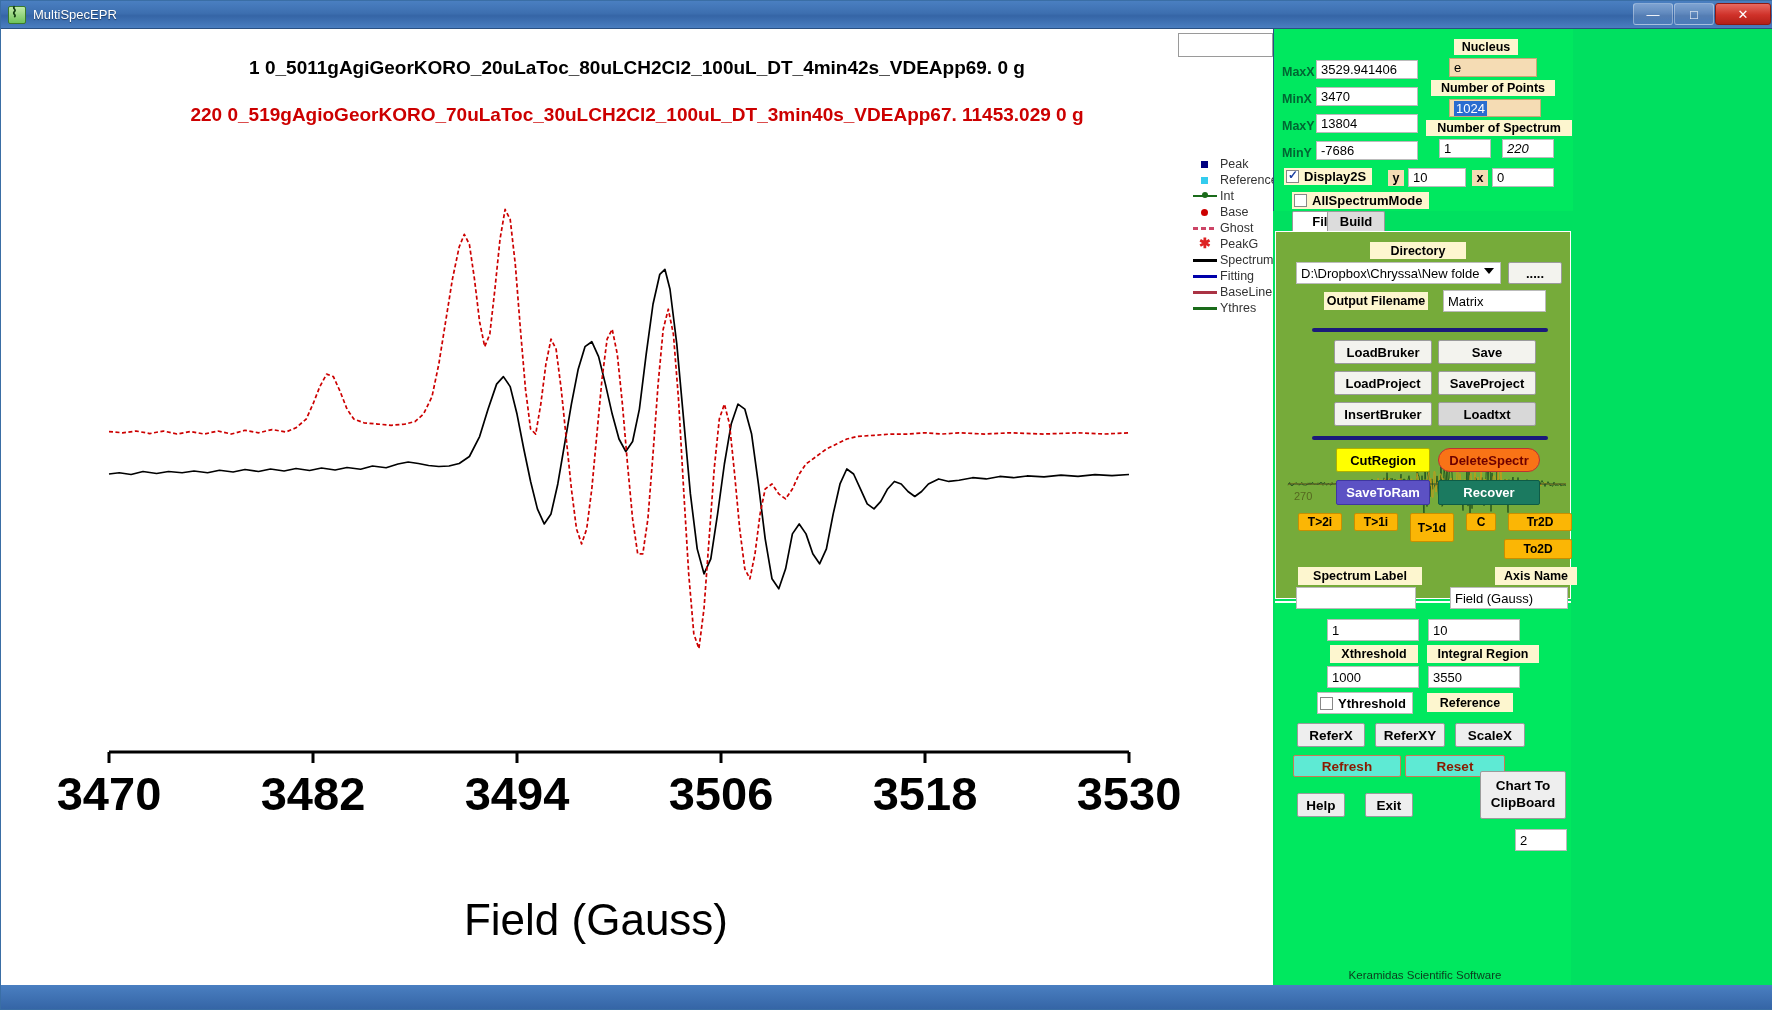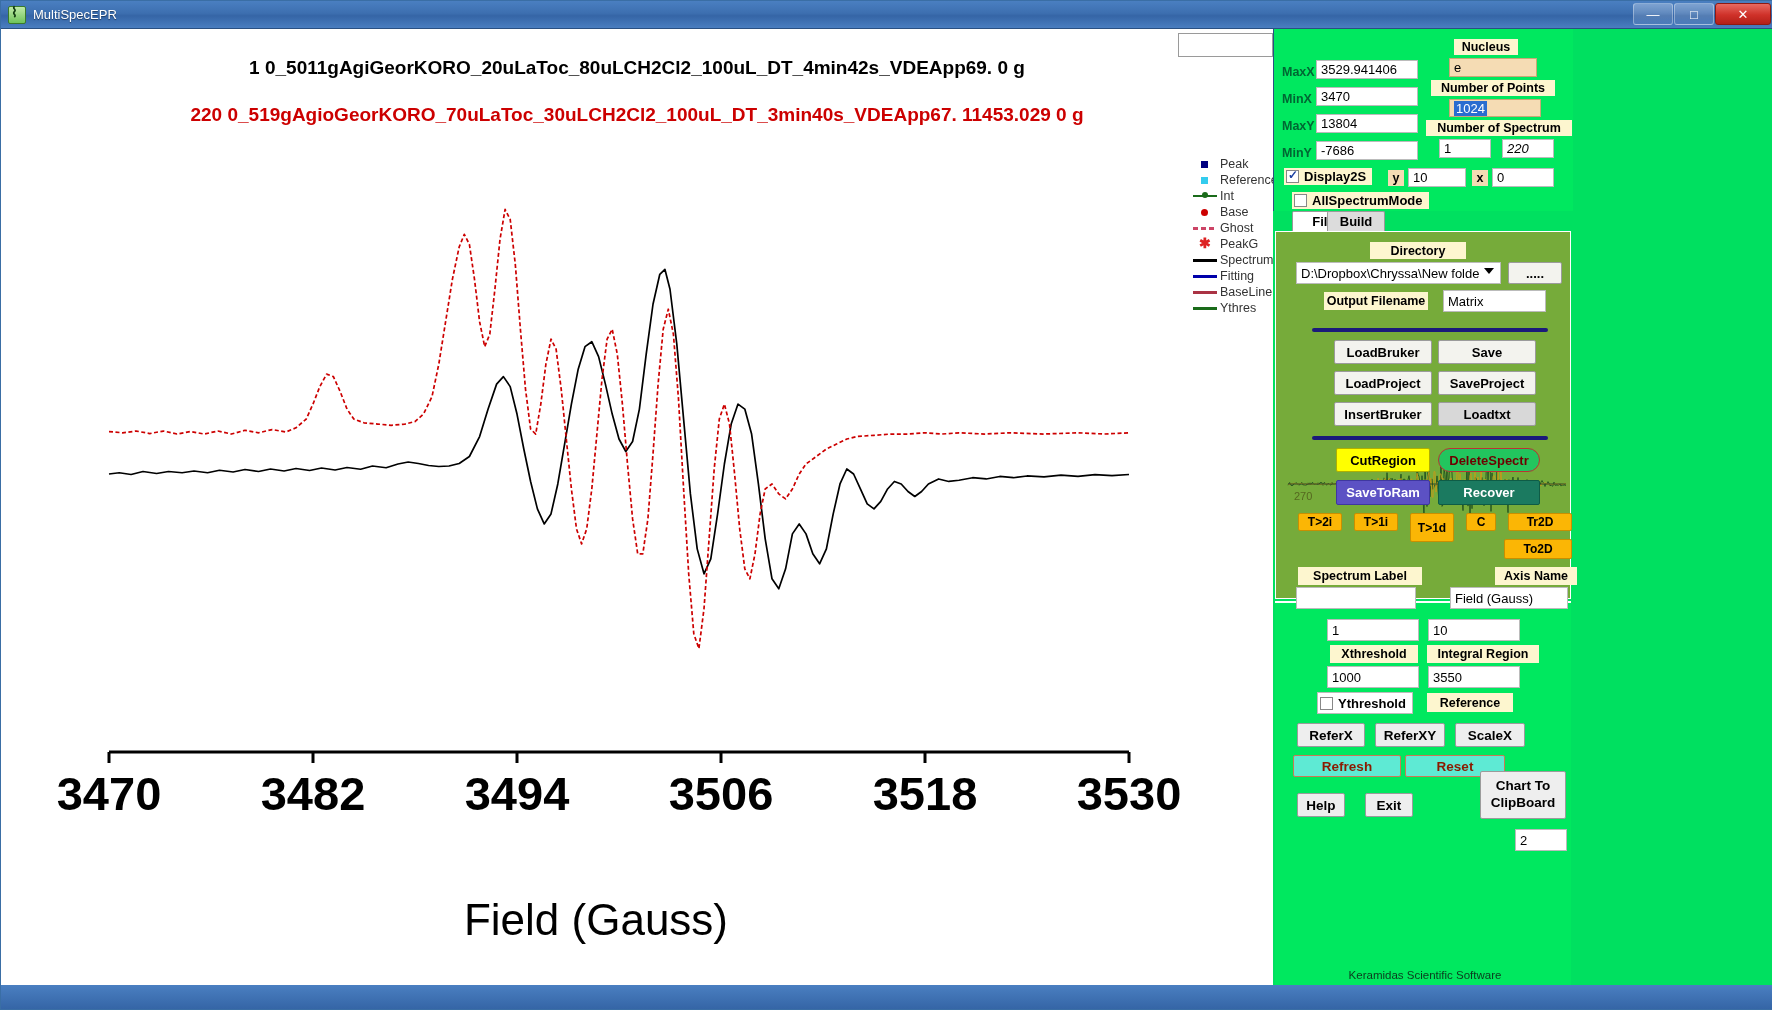--- a/index.html
+++ b/index.html
@@ -177,21 +177,21 @@
   #mini-spectrum { position: absolute; left: 0; top: 0; pointer-events: none; }
   .obtn {
     position: absolute;
     display: flex; align-items:center; justify-content:center;
     font-size: 13px; font-weight: bold; color: #000;
     font-family: "Liberation Sans", sans-serif;
     background: #f3f3ee; border: 1px solid #9b9b9b; border-radius: 2px;
   }
   .obtn.gray { background: #d8d8d8; }
   .obtn.yellow { background: #ffff00; border-color:#b0b000; }
-  .obtn.red { background: #22c55e; color:#6d0000; border-color:#b33;border-radius:12px; }
+  .obtn.red { background: #f97316; color:#6d0000; border-color:#b33;border-radius:12px; }
   .obtn.purple { background:#5c51c4; color:#ffffff; border-color:#3f37a0; }
   .obtn.teal { background:#1b7a60; color:#ffffff; border-color:#0e5c46; }
   .obtn.amber { background:#fbb605; color:#000; border-color:#c98f00; font-size:12px; }
   .divline { position:absolute; height:4px; background:#1a1a7a; border-radius:2px; }
 
   
   #panel-bottom {
     position: absolute; left: 2px; top: 572px; width: 296px; height: 386px;
     background: #00e85f;
     border-top: 2px solid #ffffff;

